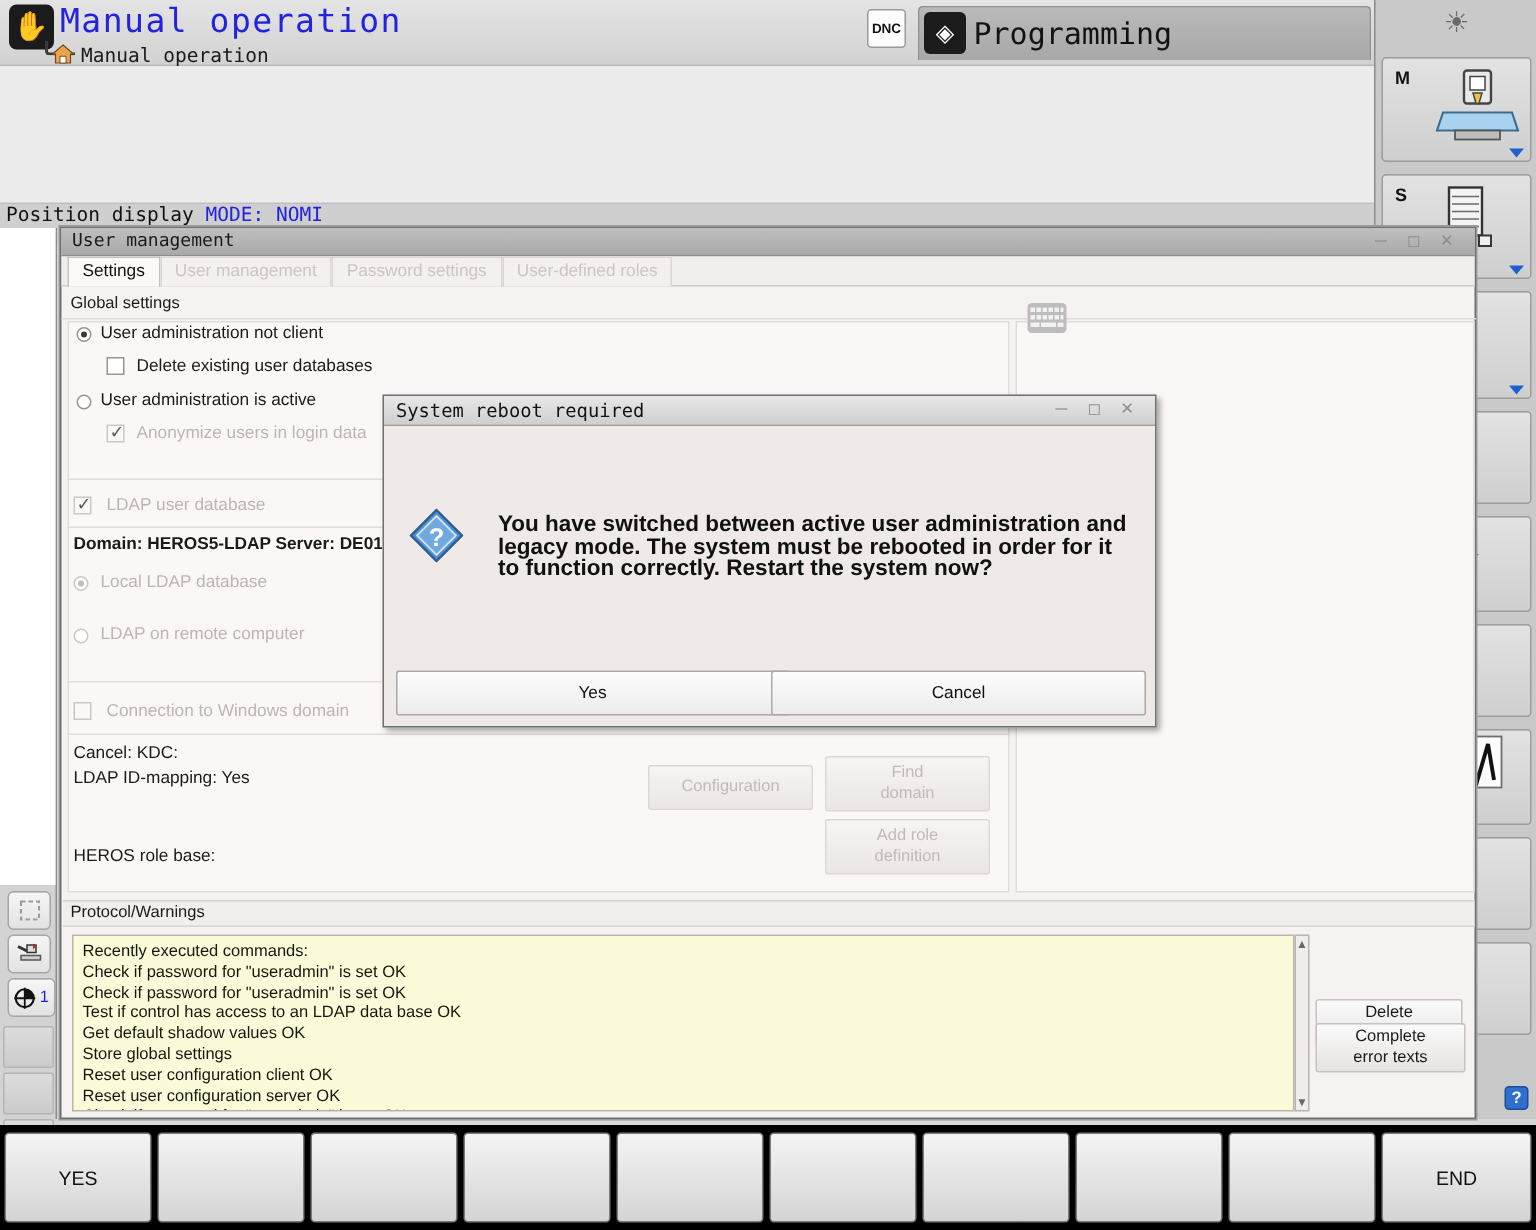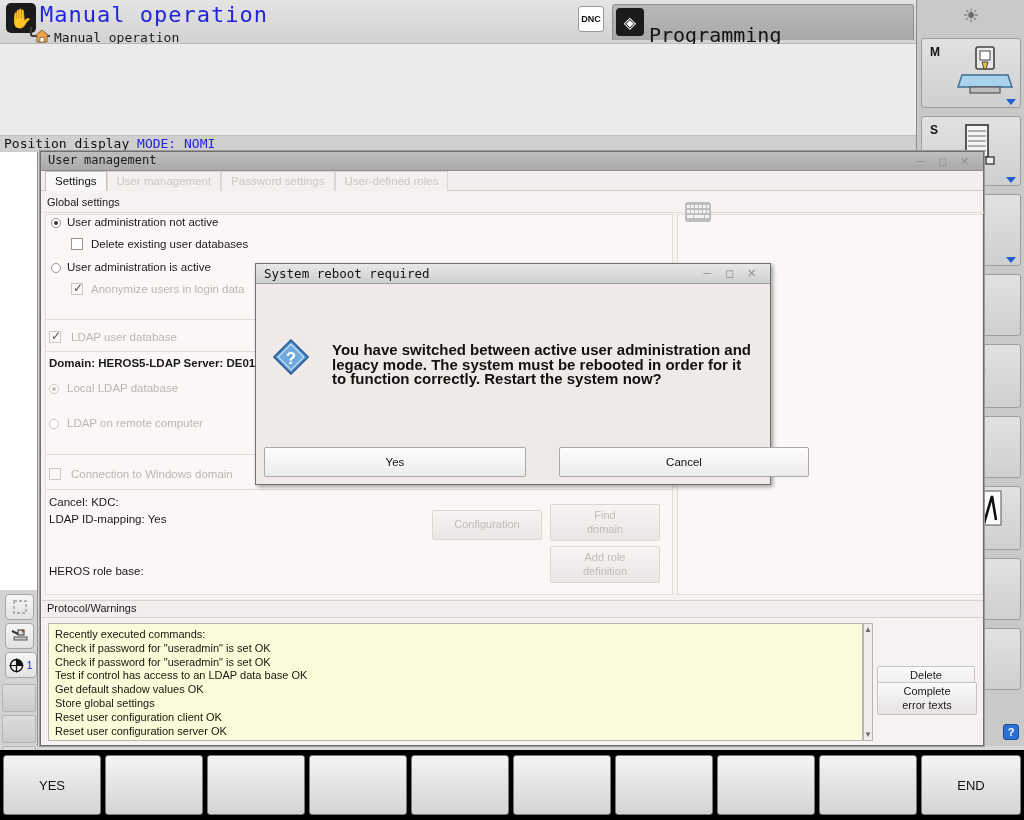--- a/index.html
+++ b/index.html
@@ -56,21 +56,21 @@
     border:1px solid #8f8f8f; border-bottom:none;
     border-top-left-radius:3px; border-top-right-radius:3px;
   }
   .prog-icon{
     position:absolute; left:3px; top:3px; width:28px; height:28px;
     background:#1b1b1b; border-radius:4px;
     display:flex; align-items:center; justify-content:center;
     color:#fff; font-size:16px;
   }
   .prog-label{
-    position:absolute; left:36px; top:18px;
+    position:absolute; left:36px; top:5px;
     font-family:"DejaVu Sans Mono","Liberation Mono",monospace;
     font-size:20px; color:#121212;
   }
 
   
   .sub-band{
     position:absolute; left:0; top:44px; width:916px; height:92px;
     background:#ececec; border-bottom:1px solid #c0c0c0;
   }
   .posline{
@@ -420,21 +420,21 @@
       <i style="left:10px;top:8px;width:3px;height:3px"></i>
         <i style="left:14px;top:8px;width:3px;height:3px"></i>
       <i style="left:18px;top:8px;width:3px;height:3px"></i>
         <i style="left:22px;top:8px;width:2px;height:3px"></i>
       <i style="left:2px;top:13px;width:6px;height:3px"></i>
         <i style="left:9px;top:13px;width:10px;height:3px"></i>
       <i style="left:20px;top:13px;width:4px;height:3px"></i>
     </div>
 
     <div class="radio on" style="left:10px; top:66px;"></div>
-    <div class="lbl" style="left:26px; top:64px;">User administration not active</div>
+    <div class="lbl" style="left:26px; top:64px;">User administration not client</div>
 
     <div class="cbx" style="left:30px; top:86px;"></div>
     <div class="lbl" style="left:50px; top:86px;">Delete existing user databases</div>
 
     <div class="radio" style="left:10px; top:111px;"></div>
     <div class="lbl" style="left:26px; top:109px;">User administration is active</div>
 
     <div class="cbx dim" style="left:30px; top:131px;">
         <span class="tick">✓</span>
       </div>
@@ -511,21 +511,21 @@
     <svg class="qdiamond" viewBox="0 0 36 36">
       <polygon points="18,1 35,18 18,35 1,18" fill="#4f8fd0" stroke="#2b5f94" stroke-width="1.6"></polygon>
       <polygon points="18,5 31,18 18,31 5,18" fill="#6fa9dd" stroke="#cfe3f4" stroke-width="1.2"></polygon>
       <text x="18" y="25" font-size="17" font-weight="bold" fill="#ffffff" text-anchor="middle" font-family="Liberation Sans, sans-serif">?</text>
     </svg>
 
     <div class="modal-msg">You have switched between active user administration and legacy mode. The system must be rebooted in order for it to function correctly.
 Restart the system now?</div>
 
     <div class="modal-btn" style="left:8px; width:262px;">Yes</div>
-    <div class="modal-btn" style="left:258px; width:250px;margin-left:45px;">Cancel</div>
+    <div class="modal-btn" style="left:258px; width:250px;">Cancel</div>
   </div>
 
   <div class="softbar">
     <div class="softkey" style="left:3px;   width:98px;">YES</div>
     <div class="softkey" style="left:105px; width:98px;"></div>
     <div class="softkey" style="left:207px; width:98px;"></div>
     <div class="softkey" style="left:309px; width:98px;"></div>
     <div class="softkey" style="left:411px; width:98px;"></div>
     <div class="softkey" style="left:513px; width:98px;"></div>
     <div class="softkey" style="left:615px; width:98px;"></div>

